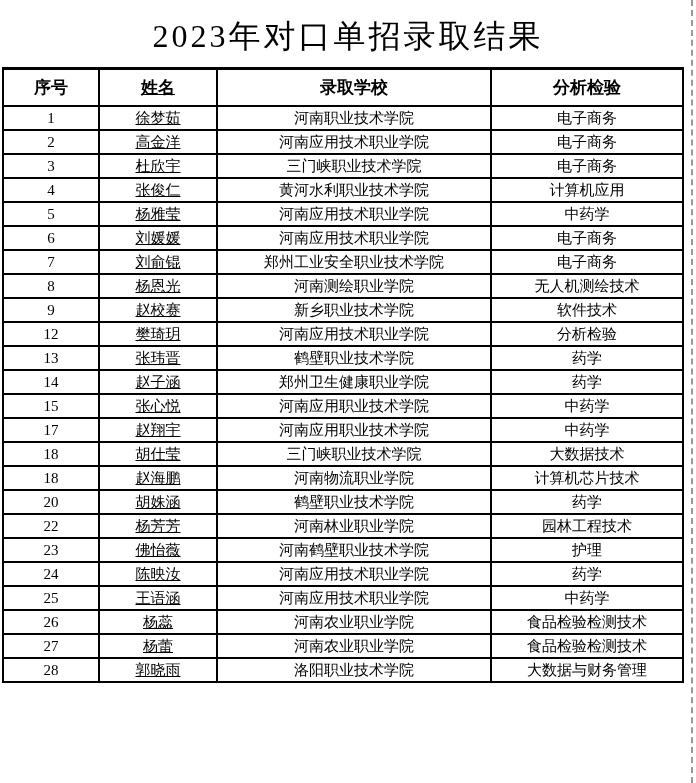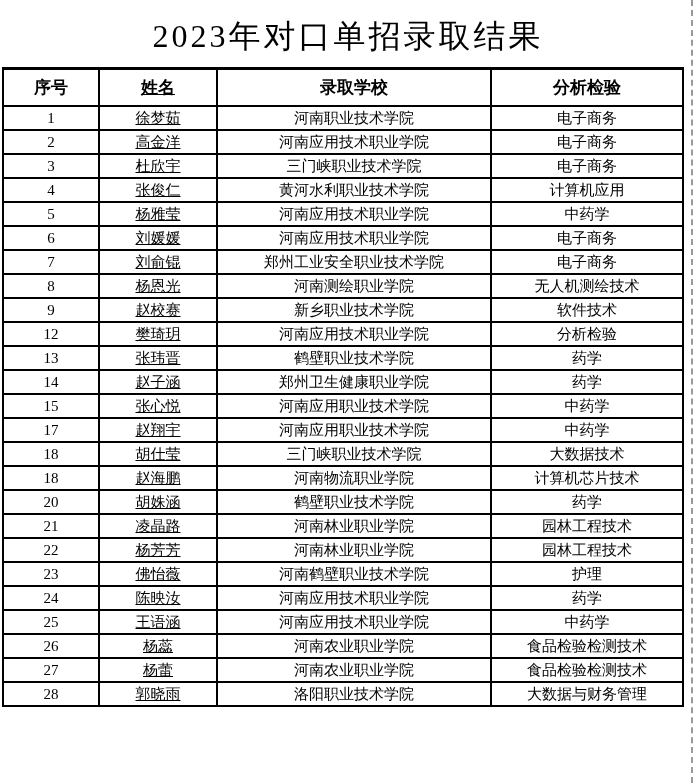--- a/index.html
+++ b/index.html
@@ -178,26 +178,20 @@
     <td class="col-school">河南物流职业学院</td>
     <td class="col-major">计算机芯片技术</td>
   </tr>
         <tr>
     <td class="col-no">20</td>
     <td class="col-name">胡姝涵</td>
     <td class="col-school">鹤壁职业技术学院</td>
     <td class="col-major">药学</td>
   </tr>
         <tr>
-    <td class="col-no">21</td>
-    <td class="col-name">凌晶路</td>
-    <td class="col-school">河南林业职业学院</td>
-    <td class="col-major">园林工程技术</td>
-  </tr>
-        <tr>
     <td class="col-no">22</td>
     <td class="col-name">杨芳芳</td>
     <td class="col-school">河南林业职业学院</td>
     <td class="col-major">园林工程技术</td>
   </tr>
         <tr>
     <td class="col-no">23</td>
     <td class="col-name">佛怡薇</td>
     <td class="col-school">河南鹤壁职业技术学院</td>
     <td class="col-major">护理</td>

